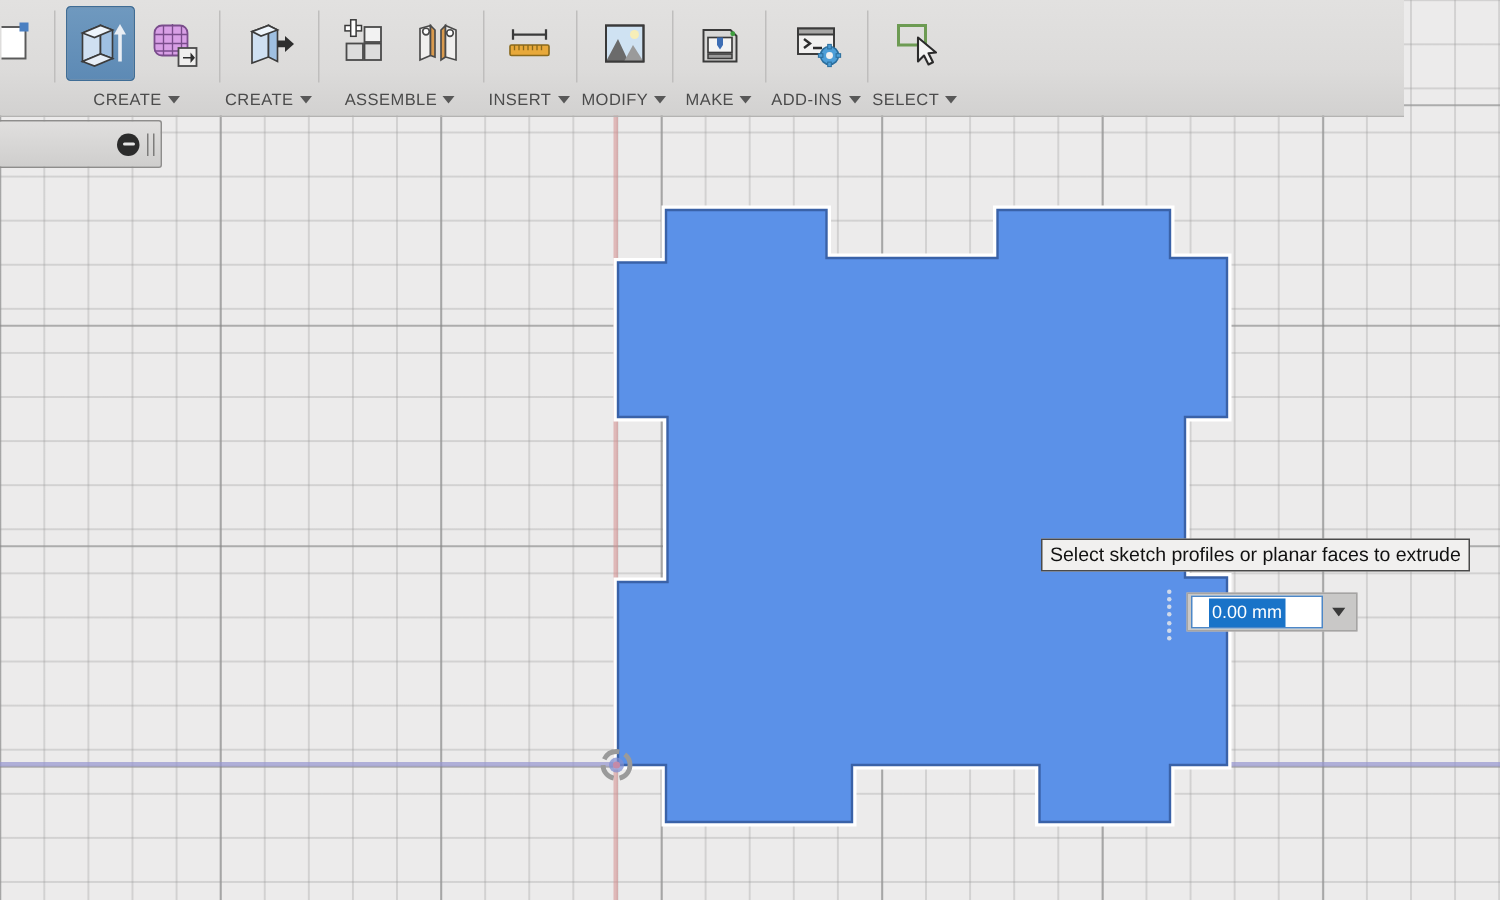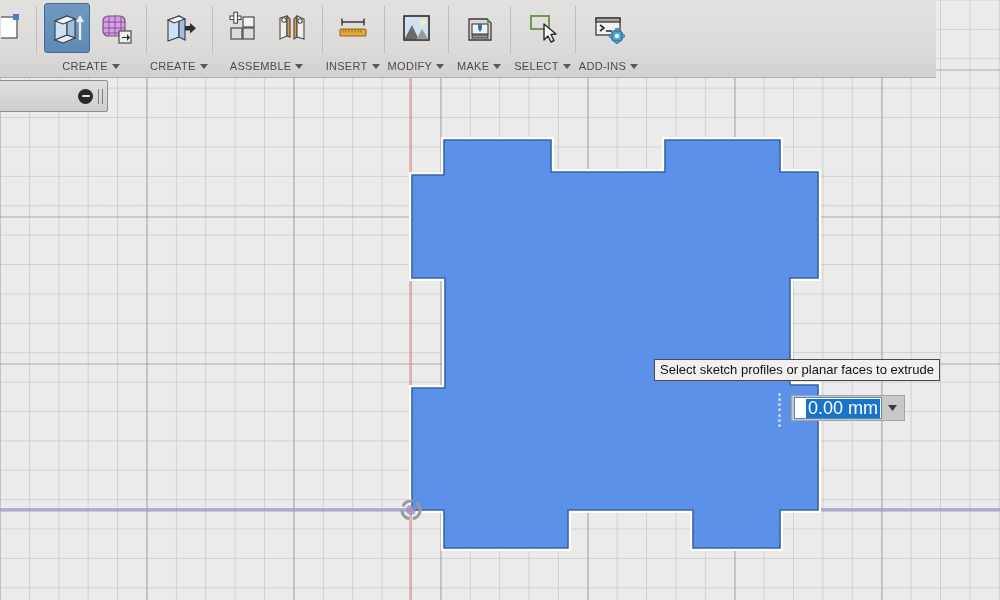--- a/index.html
+++ b/index.html
@@ -74,21 +74,21 @@
   }
 
   
   #toolbar {
     position: absolute;
     left: 0; top: 0;
     width: 936px; height: 78px;
     background: linear-gradient(to bottom, #e2e1e0 0%, #dcdbda 60%, #d2d1d0 100%);
     border-bottom: 1px solid #b4b3b2;
     display: flex;
-    align-items: flex-start;
+    align-items: center;
     box-sizing: border-box;
   }
   .tb-group {
     display: flex;
     flex-direction: column;
     align-items: center;
     justify-content: flex-start;
     position: relative;
     padding: 0 4px;
     box-sizing: border-box;
@@ -173,21 +173,21 @@
     justify-content: space-between;
   }
   .grip span {
     width: 1px; height: 15px;
     background: #7d7c7b;
   }
 
   
   #tooltip {
     position: absolute;
-    left: 654px; top: 359px;
+    left: 694px; top: 359px;
     background: #f1f0ef;
     border: 1px solid #4a4a4a;
     padding: 2px 5px 3px 5px;
     font-size: 13px;
     color: #111111;
     white-space: nowrap;
     line-height: 15px;
   }
 
   
@@ -208,21 +208,21 @@
     height: 22px;
     width: 88px;
     display: flex;
     align-items: center;
     box-sizing: border-box;
     padding: 0 1px;
   }
   .value-sel {
     background: #1973c8;
     color: #ffffff;
-    font-size: 18px;
+    font-size: 12px;
     line-height: 19px;
     padding: 0 2px;
     margin-left: 10px;
     white-space: nowrap;
   }
   .value-caret {
     width: 20px;
     display: flex;
     align-items: center;
     justify-content: center;
@@ -421,37 +421,20 @@
             <path d="M8,9 L26,9 L30,13 L30,30 L8,30 Z" fill="#d8d8d7" stroke="#3a3a3a" stroke-width="1.3"></path>
             <rect x="11" y="14" width="16" height="10" fill="#f4f4f3" stroke="#3a3a3a" stroke-width="1.1"></rect>
             <polygon points="17,14 21,14 21,19 19,22 17,19" fill="#3f6fb5"></polygon>
             <rect x="11" y="25" width="16" height="3" fill="#9a9a9a" stroke="#3a3a3a" stroke-width="1"></rect>
             <circle cx="27.5" cy="11.5" r="1.6" fill="#3f9e3f"></circle>
           </svg>
         </div>
       </div>
       <div class="tb-label">
         <span>MAKE</span>
-        <i class="caret"></i>
-      </div>
-    </div>
-
-    <div class="tb-group">
-      <div class="tb-icons">
-        <div class="tb-btn">
-          <svg width="36" height="36" viewBox="0 0 36 36">
-            <rect x="7" y="6" width="18" height="13" fill="none" stroke="#6d9b53" stroke-width="2"></rect>
-            <g>
-              <polygon points="20,14 20,30 24,26 27,32 30,30.5 27,24.5 32,24" fill="#f4f4f3" stroke="#2b2b2b" stroke-width="1.4" stroke-linejoin="round"></polygon>
-            </g>
-          </svg>
-        </div>
-      </div>
-      <div class="tb-label">
-        <span>SELECT</span>
         <i class="caret"></i>
       </div>
     </div>
 
     <div class="tb-group">
       <div class="tb-icons">
         <div class="tb-btn">
           <svg width="36" height="36" viewBox="0 0 36 36">
             <rect x="6" y="8" width="24" height="17" fill="#f2f1f0" stroke="#3a3a3a" stroke-width="1.3"></rect>
             <rect x="6" y="8" width="24" height="4" fill="#a8a7a6" stroke="#3a3a3a" stroke-width="1.3"></rect>
@@ -468,20 +451,37 @@
               </g>
             </g>
           </svg>
         </div>
       </div>
       <div class="tb-label">
         <span>ADD-INS</span>
         <i class="caret"></i>
       </div>
     </div>
+
+    <div class="tb-group">
+      <div class="tb-icons">
+        <div class="tb-btn">
+          <svg width="36" height="36" viewBox="0 0 36 36">
+            <rect x="7" y="6" width="18" height="13" fill="none" stroke="#6d9b53" stroke-width="2"></rect>
+            <g>
+              <polygon points="20,14 20,30 24,26 27,32 30,30.5 27,24.5 32,24" fill="#f4f4f3" stroke="#2b2b2b" stroke-width="1.4" stroke-linejoin="round"></polygon>
+            </g>
+          </svg>
+        </div>
+      </div>
+      <div class="tb-label">
+        <span>SELECT</span>
+        <i class="caret"></i>
+      </div>
+    </div>
   </div>
 
   <div id="leftpanel">
     <div class="collapse-dot"></div>
     <div class="grip">
       <span></span>
         <span></span>
     </div>
   </div>
 

